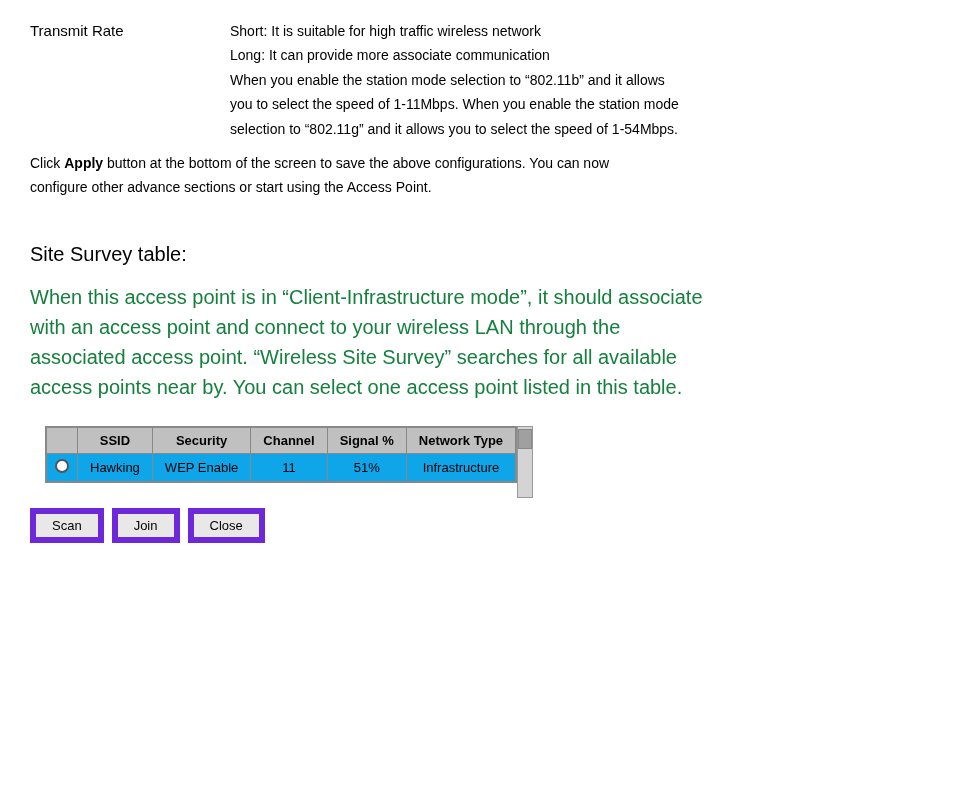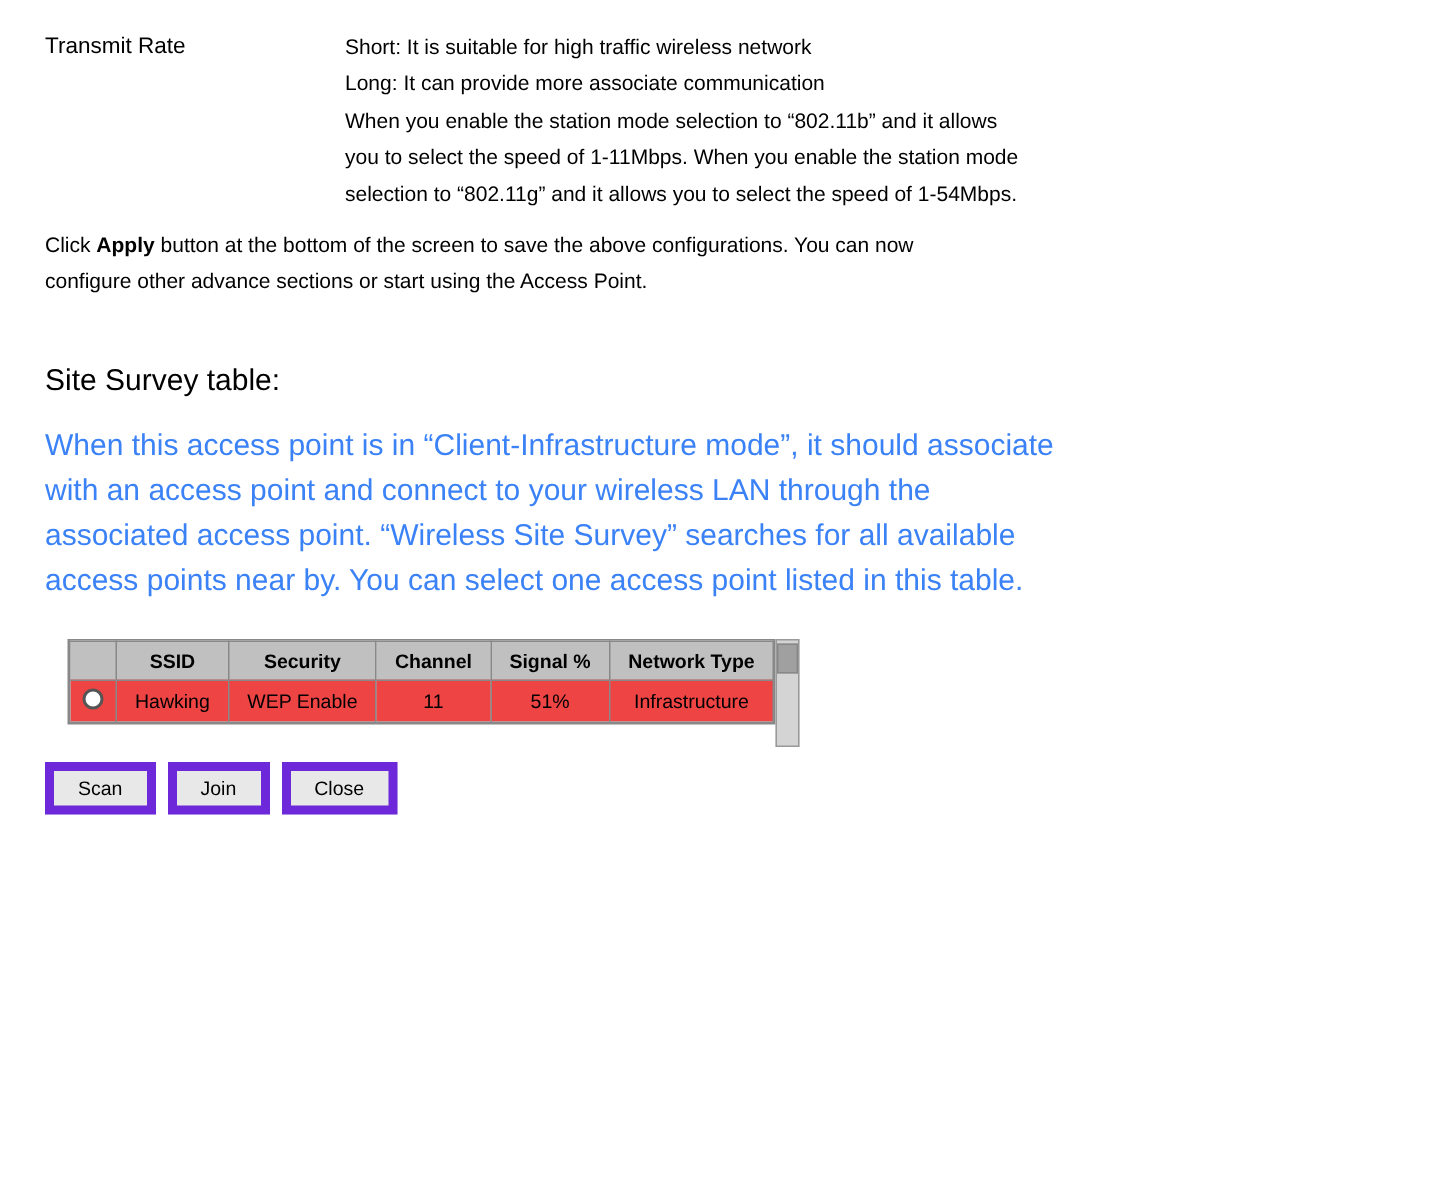--- a/index.html
+++ b/index.html
@@ -62,21 +62,21 @@
       font-size: 20px;
       font-weight: normal;
       margin-bottom: 16px;
       margin-top: 10px;
     }
 
     .description-text {
       font-size: 20px;
       line-height: 1.5;
       margin-bottom: 24px;
-      color: #3b82f6;
+      color: #15803d;
     }
 
     
     .table-container {
       border: 1px solid #888;
       display: inline-block;
       margin-bottom: 12px;
       position: relative;
     }
 
@@ -91,21 +91,21 @@
       padding: 5px 12px;
       font-weight: bold;
       text-align: center;
       font-size: 13px;
     }
 
     .survey-table td {
       border: 1px solid #888;
       padding: 5px 12px;
       text-align: center;
-      background: #ef4444;
+      background: #0ea5e9;
       font-size: 13px;
     }
 
     .survey-table td.radio-cell {
       padding: 5px 8px;
     }
 
     .radio-btn {
       width: 14px;
       height: 14px;

